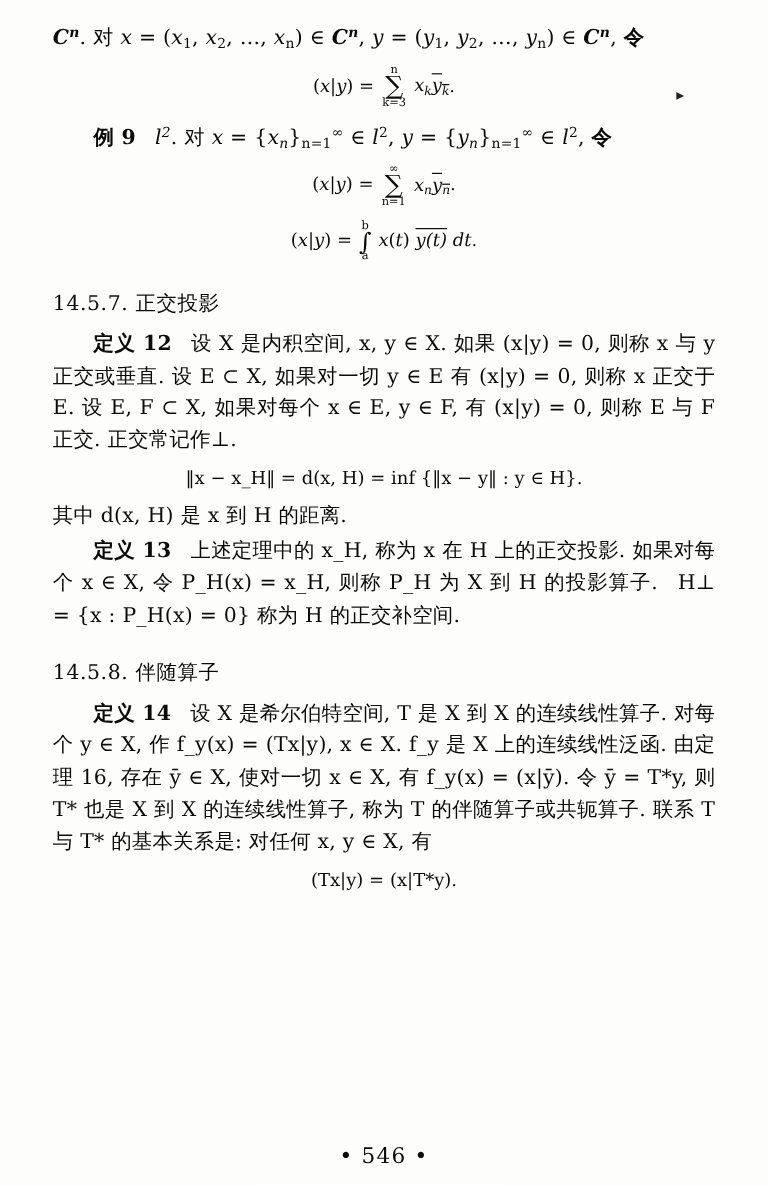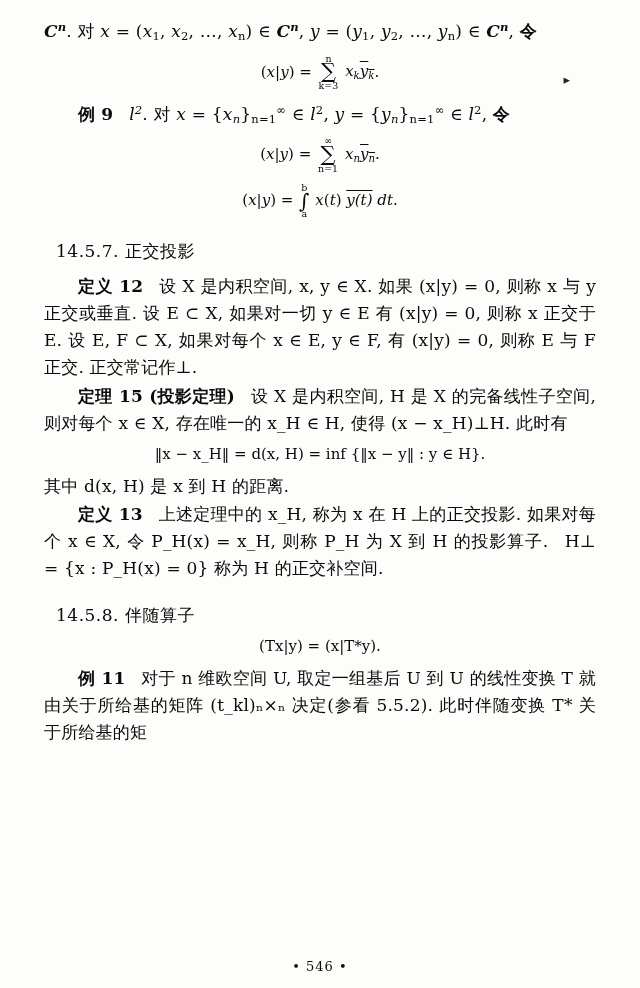--- a/index.html
+++ b/index.html
@@ -32,21 +32,21 @@
     letter-spacing: 0.2px;
   }
   .indent {
     text-indent: 2em;
   }
   .bold { font-weight: bold; }
   .ital { font-style: italic; }
   h2.section {
     font-size: 17px;
     font-weight: normal;
-    margin: 22px 0 10px 12px;
+    margin: 22px 0 10px 0;
     letter-spacing: 0.5px;
   }
   .formula {
     display: block;
     text-align: center;
     font-size: 15px;
     margin: 8px 0 10px 0;
     font-family: "DejaVu Serif", "Liberation Serif", serif;
   }
   .sum {
@@ -80,21 +80,21 @@
     top: 72px;
     font-size: 13px;
     color: #222;
   }
   .footer {
     position: absolute;
     left: 0;
     right: 0;
     bottom: 14px;
     text-align: center;
-    font-size: 13px;
+    font-size: 18px;
     letter-spacing: 1px;
   }
   .sp-l { margin-left: 0.6em; }
 </style>
 </head>
 <body>
 
 <div class="page">
 
   <div class="tick">▸</div>
@@ -146,44 +146,40 @@
   <h2 class="section">
     <span>14.5.7.</span>
     <span>正交投影</span>
   </h2>
 
   <p class="para indent">
     <span class="bold">定义 12</span>
     <span class="sp-l">设 X 是内积空间, x, y ∈ X. 如果 (x|y) = 0, 则称 x 与 y 正交或垂直. 设 E ⊂ X, 如果对一切 y ∈ E 有 (x|y) = 0, 则称 x 正交于 E. 设 E, F ⊂ X, 如果对每个 x ∈ E, y ∈ F, 有 (x|y) = 0, 则称 E 与 F 正交. 正交常记作⊥.</span>
   </p>
 
-  <p class="para indent">
-    <span class="bold">定理 15 (投影定理)</span>
-    <span class="sp-l">设 X 是内积空间, H 是 X 的完备线性子空间, 则对每个 x ∈ X, 存在唯一的 x_H ∈ H, 使得 (x − x_H)⊥H. 此时有</span>
-  </p>
 
   <div class="formula">‖x − x_H‖ = d(x, H) = inf {‖x − y‖ : y ∈ H}.</div>
 
   <p class="para">其中 d(x, H) 是 x 到 H 的距离.</p>
 
   <p class="para indent">
     <span class="bold">定义 13</span>
     <span class="sp-l">上述定理中的 x_H, 称为 x 在 H 上的正交投影. 如果对每个 x ∈ X, 令 P_H(x) = x_H, 则称 P_H 为 X 到 H 的投影算子.</span>
     <span class="sp-l">H⊥ = {x : P_H(x) = 0} 称为 H 的正交补空间.</span>
   </p>
 
 
 
   <h2 class="section">
     <span>14.5.8.</span>
     <span>伴随算子</span>
   </h2>
 
+  <p class="para indent">
+    <span class="bold">定义 14</span>
+    <span class="sp-l">设 X 是希尔伯特空间, T 是 X 到 X 的连续线性算子. 对每个 y ∈ X, 作 f_y(x) = (Tx|y), x ∈ X. f_y 是 X 上的连续线性泛函. 由定理 16, 存在 ȳ ∈ X, 使对一切 x ∈ X, 有 f_y(x) = (x|ȳ). 令 ȳ = T*y, 则 T* 也是 X 到 X 的连续线性算子, 称为 T 的伴随算子或共轭算子. 联系 T 与 T* 的基本关系是: 对任何 x, y ∈ X, 有</span>
+  </p>
 
   <div class="formula">(Tx|y) = (x|T*y).</div>
 
-  <p class="para indent">
-    <span class="bold">例 11</span>
-    <span class="sp-l">对于 n 维欧空间 U, 取定一组基后 U 到 U 的线性变换 T 就由关于所给基的矩阵 (t_kl)ₙ×ₙ 决定(参看 5.5.2). 此时伴随变换 T* 关于所给基的矩</span>
-  </p>
 
   <div class="footer">• 546 •</div>
 </div>
 
 </body></html>

